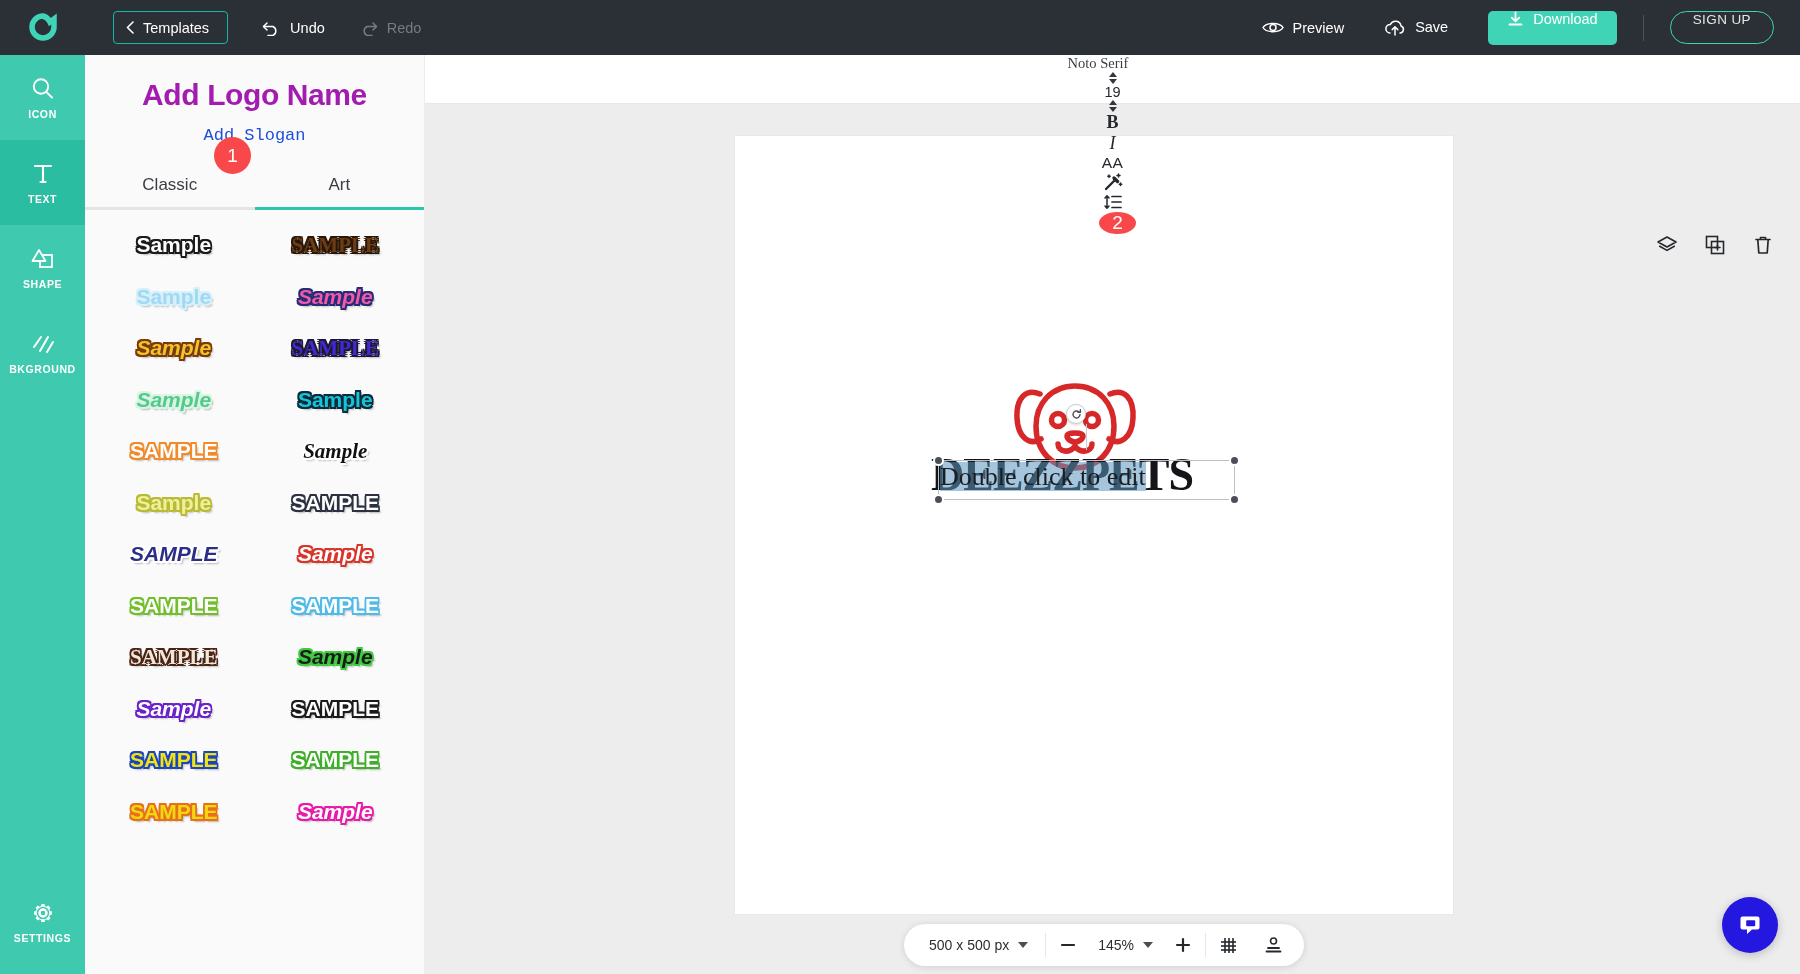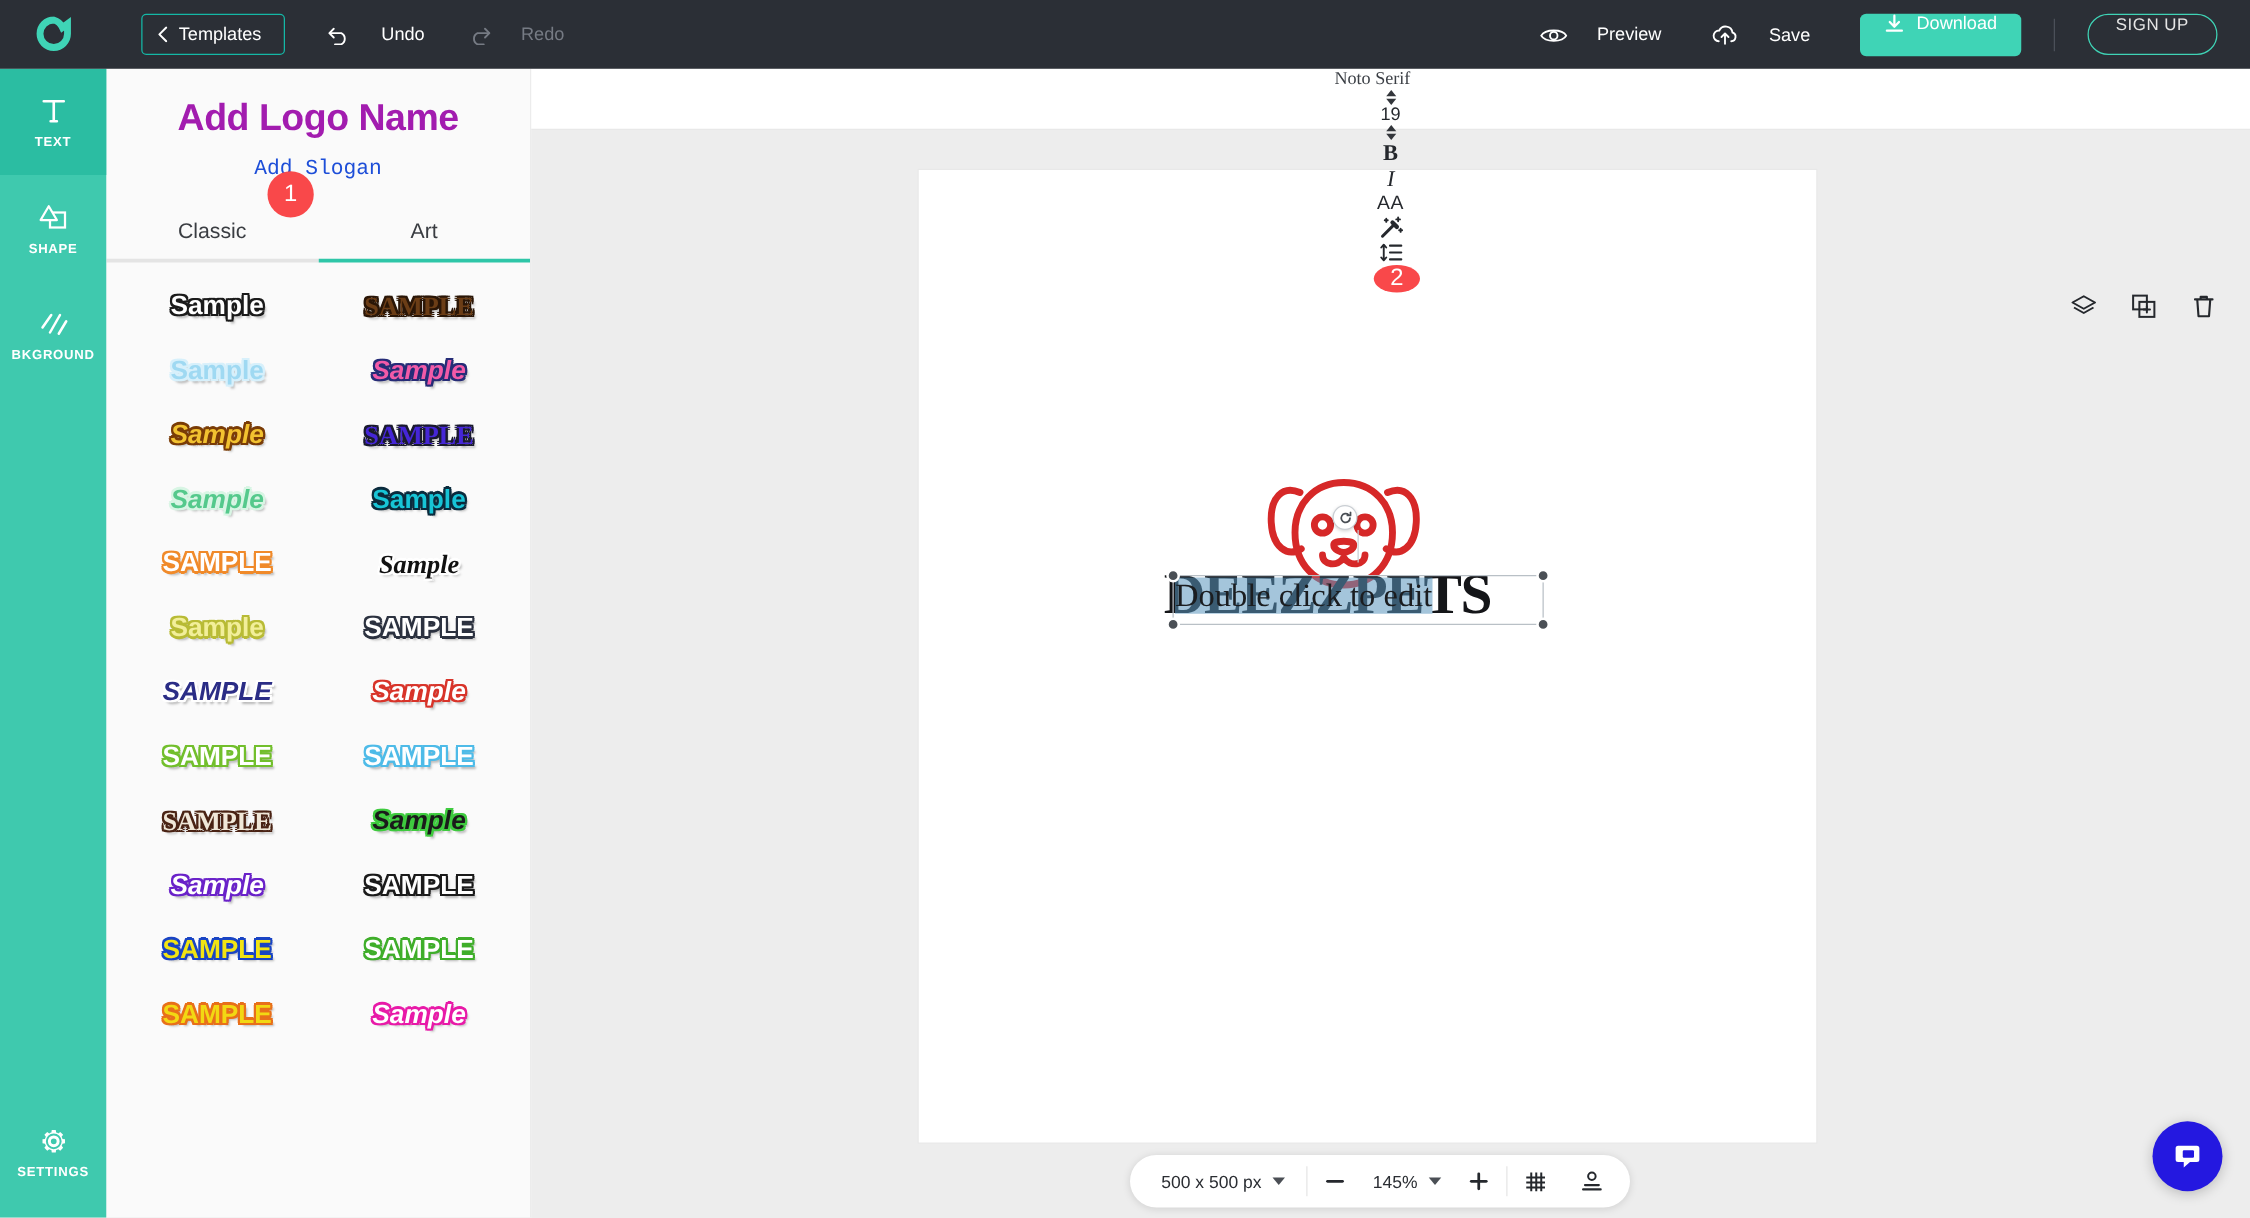--- a/index.html
+++ b/index.html
@@ -16,21 +16,21 @@
     background:#2b2f36; display:flex; align-items:center; z-index:40;
   }
   .logo-wrap{ width:85px; display:flex; align-items:center; justify-content:center; }
   .tmpl-btn{
     margin-left:28px; height:33px; padding:0 18px 0 12px;
     border:1px solid #14b8a6; border-radius:4px; color:#fff;
     display:flex; align-items:center; gap:9px; font-size:14.5px;
     background:transparent; cursor:pointer;
   }
   .hdr-item{
-    display:flex; align-items:flex-end; gap:24px; font-size:14.5px;
+    display:flex; align-items:flex-start; gap:9px; font-size:14.5px;
     color:#ffffff; margin-left:34px; cursor:pointer;
   }
   .hdr-item.dim{ color:#767b84; }
   .hdr-right{ margin-left:auto; display:flex; align-items:center; padding-right:26px; }
   .hdr-right .hdr-item{ margin-left:0; margin-right:40px; }
   .dl-btn{
     background:#3fd4b6; color:#fff; height:34px; border-radius:5px;
     display:flex; align-items:flex-start; gap:9px; padding:0 19px;
     font-size:14.5px; cursor:pointer; border:none;
   }
@@ -233,20 +233,27 @@
     <div class="vdiv"></div>
 
     <div class="signup">
       <span>SIGN UP</span>
     </div>
   </div>
 </div>
 
 <div id="rail">
 
+  <div class="rail-item">
+    <svg width="26" height="26" viewBox="0 0 26 26">
+      <circle cx="11" cy="10.5" r="7.2" fill="none" stroke="#fff" stroke-width="1.9"></circle>
+      <line x1="16.3" y1="16" x2="22" y2="21.5" stroke="#fff" stroke-width="1.9" stroke-linecap="round"></line>
+    </svg>
+    <span class="rail-label">ICON</span>
+  </div>
 
   <div class="rail-item active">
     <svg width="26" height="26" viewBox="0 0 26 26">
       <path d="M5 5 H21 M13 5 V21 M10.5 21 H15.5" fill="none" stroke="#fff" stroke-width="2.1" stroke-linecap="round"></path>
     </svg>
     <span class="rail-label">TEXT</span>
   </div>
 
   <div class="rail-item">
     <svg width="26" height="26" viewBox="0 0 26 26">

